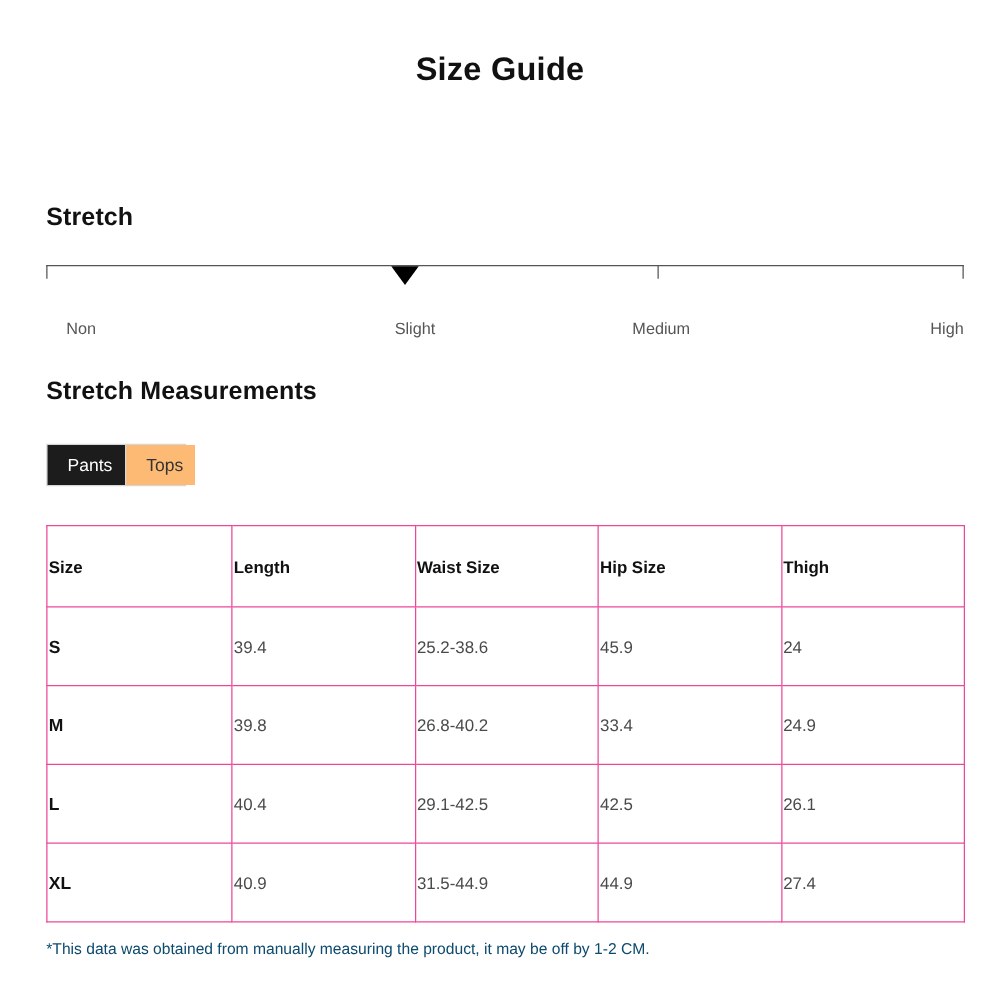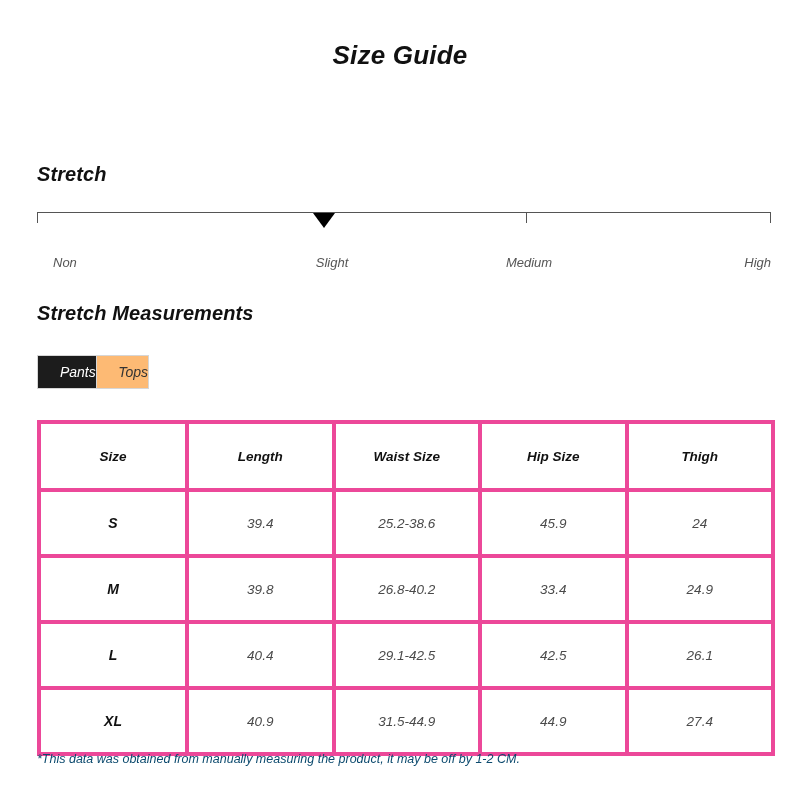--- a/index.html
+++ b/index.html
@@ -14,21 +14,20 @@
     color: #111111;
     position: relative;
     overflow: hidden;
   }
 
   .page {
     width: 700px;
     height: 800px;
     position: relative;
     box-sizing: border-box;
-    font-style: italic;
   }
 
   
   .title {
     position: absolute;
     top: 40px;
     left: 0;
     width: 800px;
     text-align: center;
     font-size: 26px;
@@ -104,22 +103,22 @@
     position: absolute;
     left: 37px;
     top: 355px;
     display: flex;
     border: 1px solid #d6d6d6;
     width: 110px;
     box-sizing: content-box;
   }
   .tab {
     font-size: 14px;
-    padding: 8px 0;
-    text-align: right;
+    padding: 8px 16px;
+    text-align: left;
     cursor: pointer;
     user-select: none;
     box-sizing: border-box;
   }
   .tab-active {
     background: #1c1c1c;
     color: #ffffff;
     width: 62px;
   }
   .tab-inactive {
@@ -133,22 +132,22 @@
   .measurement-table {
     position: absolute;
     left: 37px;
     top: 420px;
     width: 734px;
     border-collapse: collapse;
     table-layout: fixed;
   }
   .measurement-table th,
   .measurement-table td {
-    border: 4px solid #ec4899;
-    text-align: center;
+    border: 1px solid #ec4899;
+    text-align: left;
     height: 60px;
     vertical-align: middle;
     font-size: 13.5px;
     color: #4a4a4a;
     font-weight: normal;
   }
   .measurement-table th {
     font-weight: bold;
     color: #111111;
     height: 62px;

